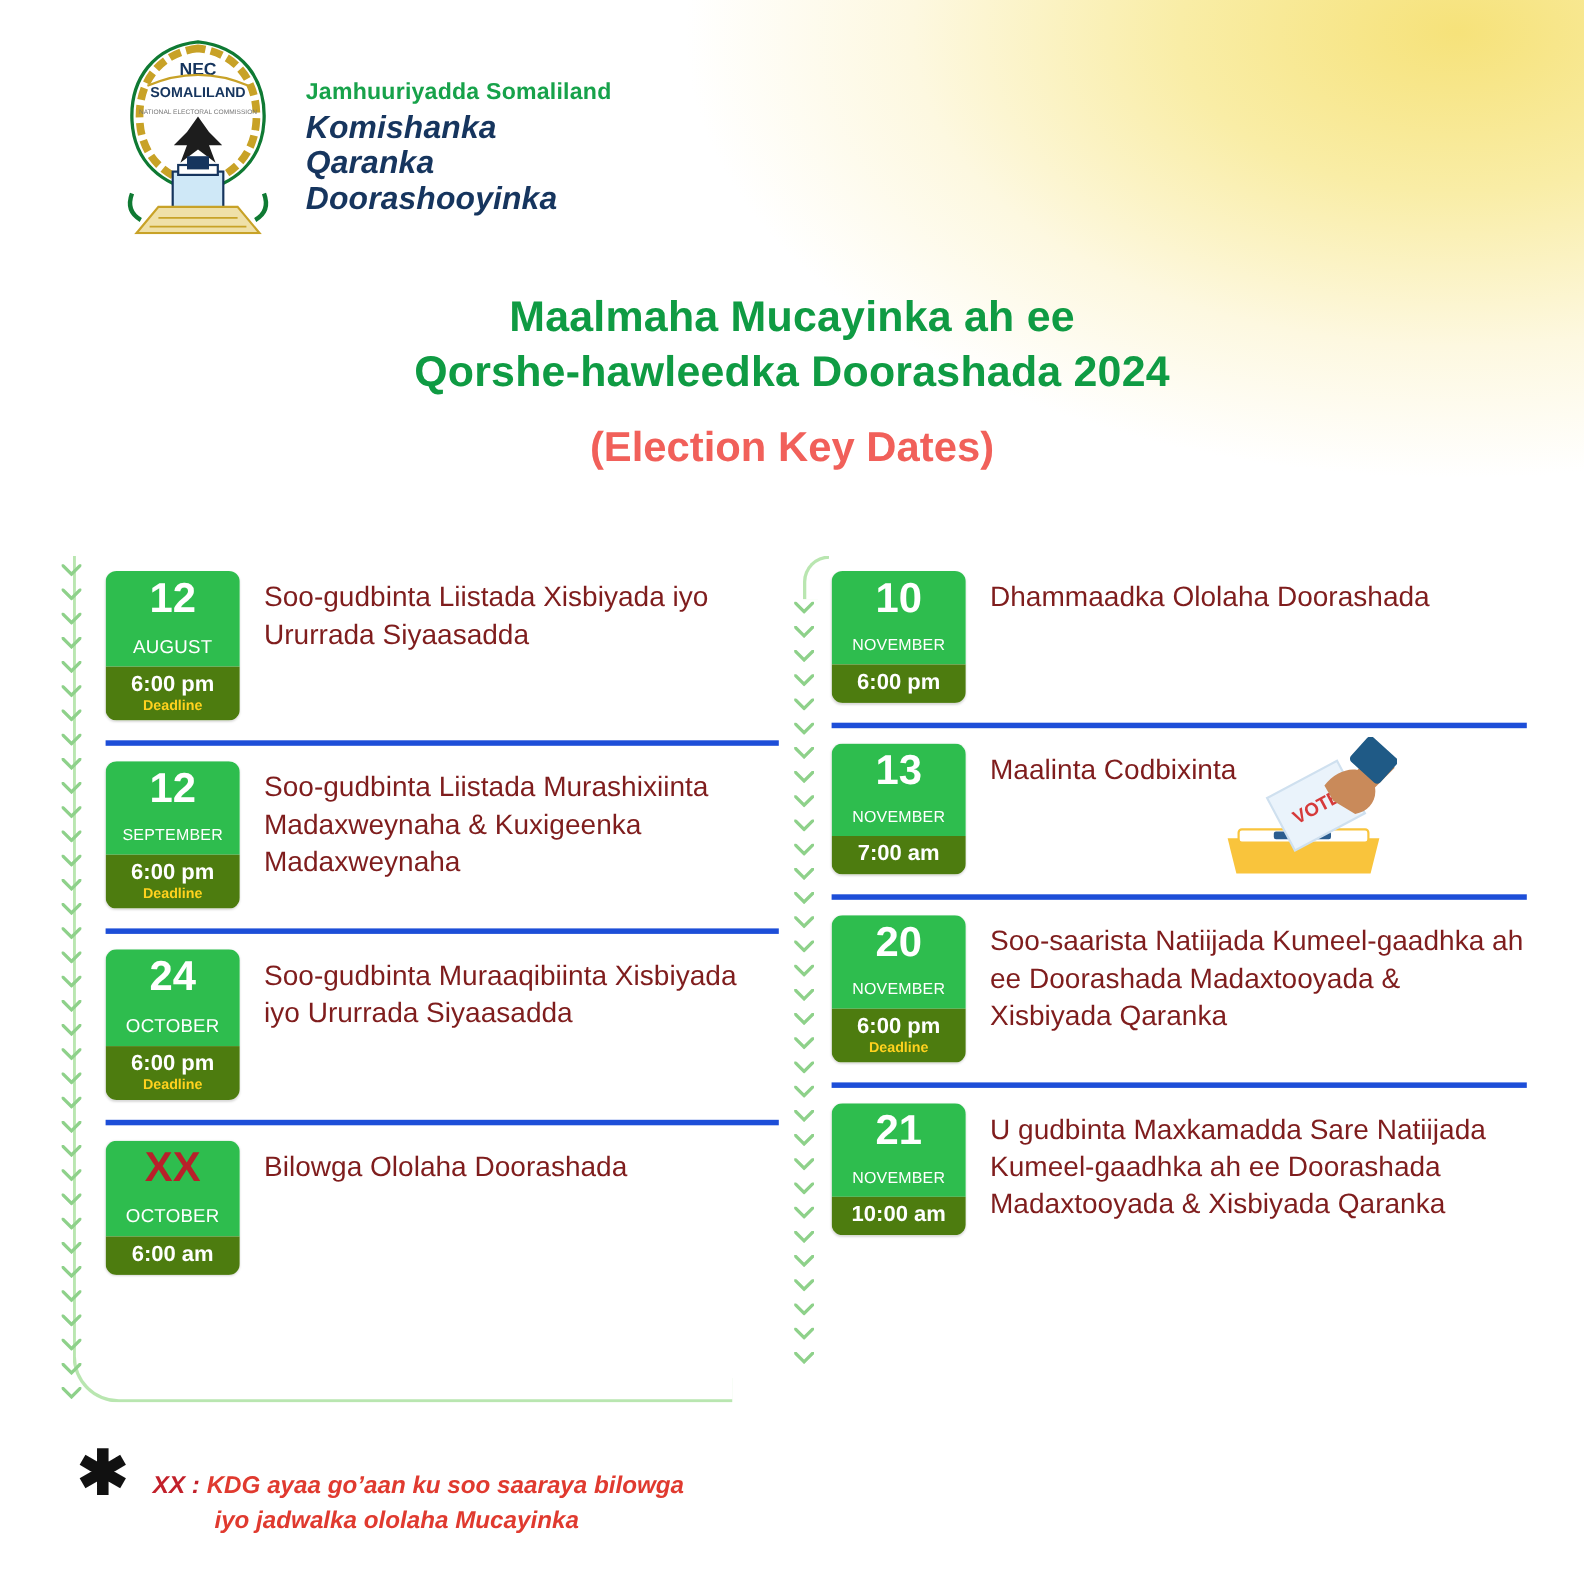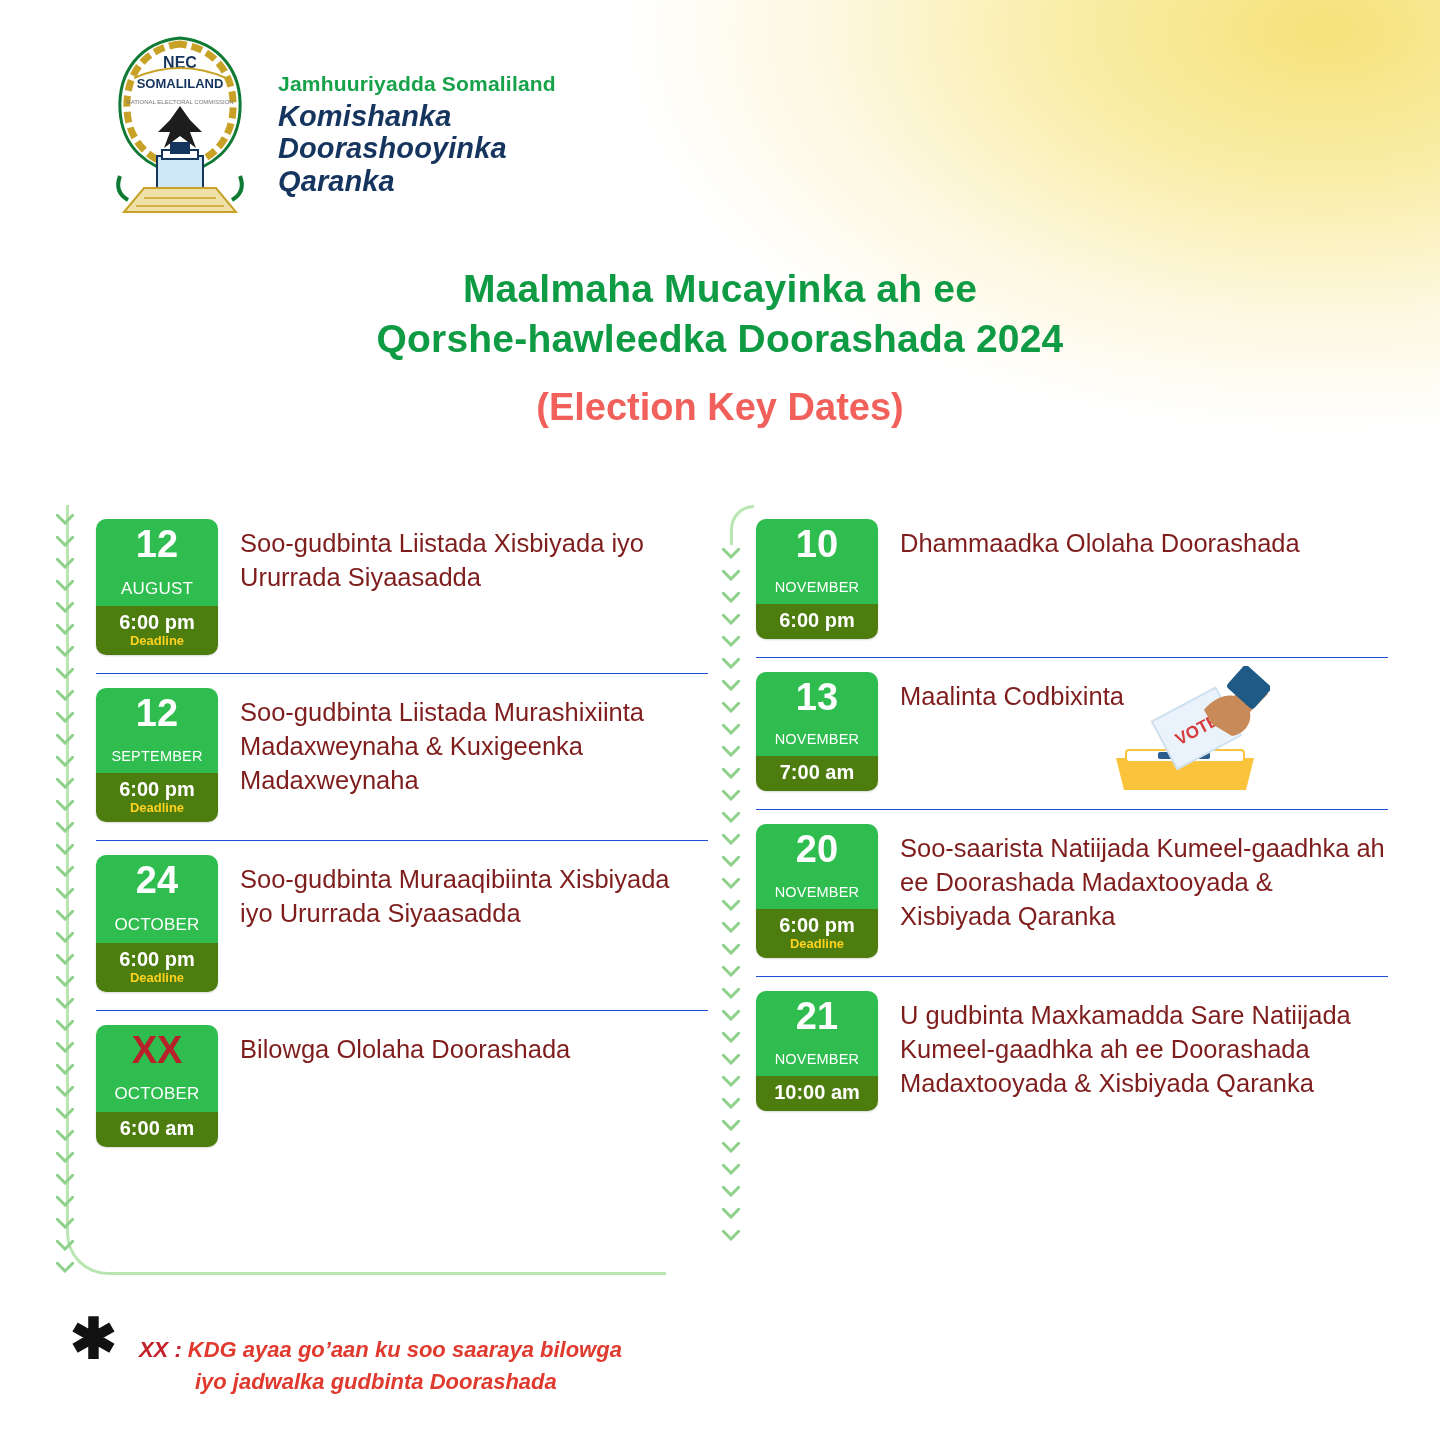--- a/index.html
+++ b/index.html
@@ -77,21 +77,21 @@
     border-left: 3px solid #b9e6b0;
     border-top: 3px solid #b9e6b0;
     border-top-left-radius: 30px;
     pointer-events: none;
   }
 
   .rows { margin-left: 48px; }
   .row {
     display: flex; align-items: flex-start;
     padding: 14px 0 18px 0;
-    border-bottom: 1px solid #1d4ed8;
+    border-bottom: 5px solid #1d4ed8;
     min-height: 148px;
   }
   .row:last-child { border-bottom: none; }
 
   .datecard {
     width: 122px; flex: none;
     border-radius: 10px; overflow: hidden;
     box-shadow: 0 1px 2px rgba(0,0,0,.15);
     margin-right: 22px;
   }
@@ -153,22 +153,22 @@
       <path d="M36 178 H124 M44 170 H116" stroke="#c8a227" stroke-width="1.5"></path>
 
       <path d="M20 148 Q14 164 28 172" fill="none" stroke="#0f7a33" stroke-width="4"></path>
       <path d="M140 148 Q146 164 132 172" fill="none" stroke="#0f7a33" stroke-width="4"></path>
     </svg>
   </div>
   <div class="brand">
     <div class="brand-top">Jamhuuriyadda Somaliland</div>
     <div class="brand-main">
       <div>Komishanka</div>
+      <div>Qaranka</div>
       <div>Doorashooyinka</div>
-      <div>Qaranka</div>
     </div>
   </div>
 </div>
 
 <div class="title-block">
   <div class="title-main">
     <div>Maalmaha Mucayinka ah ee</div>
     <div>Qorshe-hawleedka Doorashada 2024</div>
   </div>
   <div class="title-sub">(Election Key Dates)</div>
@@ -518,15 +518,15 @@
   </div>
 </div>
 
 <div class="footnote">
   <div class="asterisk">✱</div>
   <div class="fn-body">
     <div class="fn-line">
       <span class="fn-xx">XX  :</span>
       <span>KDG ayaa go’aan ku soo saaraya bilowga</span>
     </div>
-    <div class="fn-line" style="padding-left:56px;">iyo jadwalka gudbinta Doorashada</div>
+    <div class="fn-line" style="padding-left:56px;">iyo jadwalka ololaha Mucayinka</div>
   </div>
 </div>
 
 </body></html>

